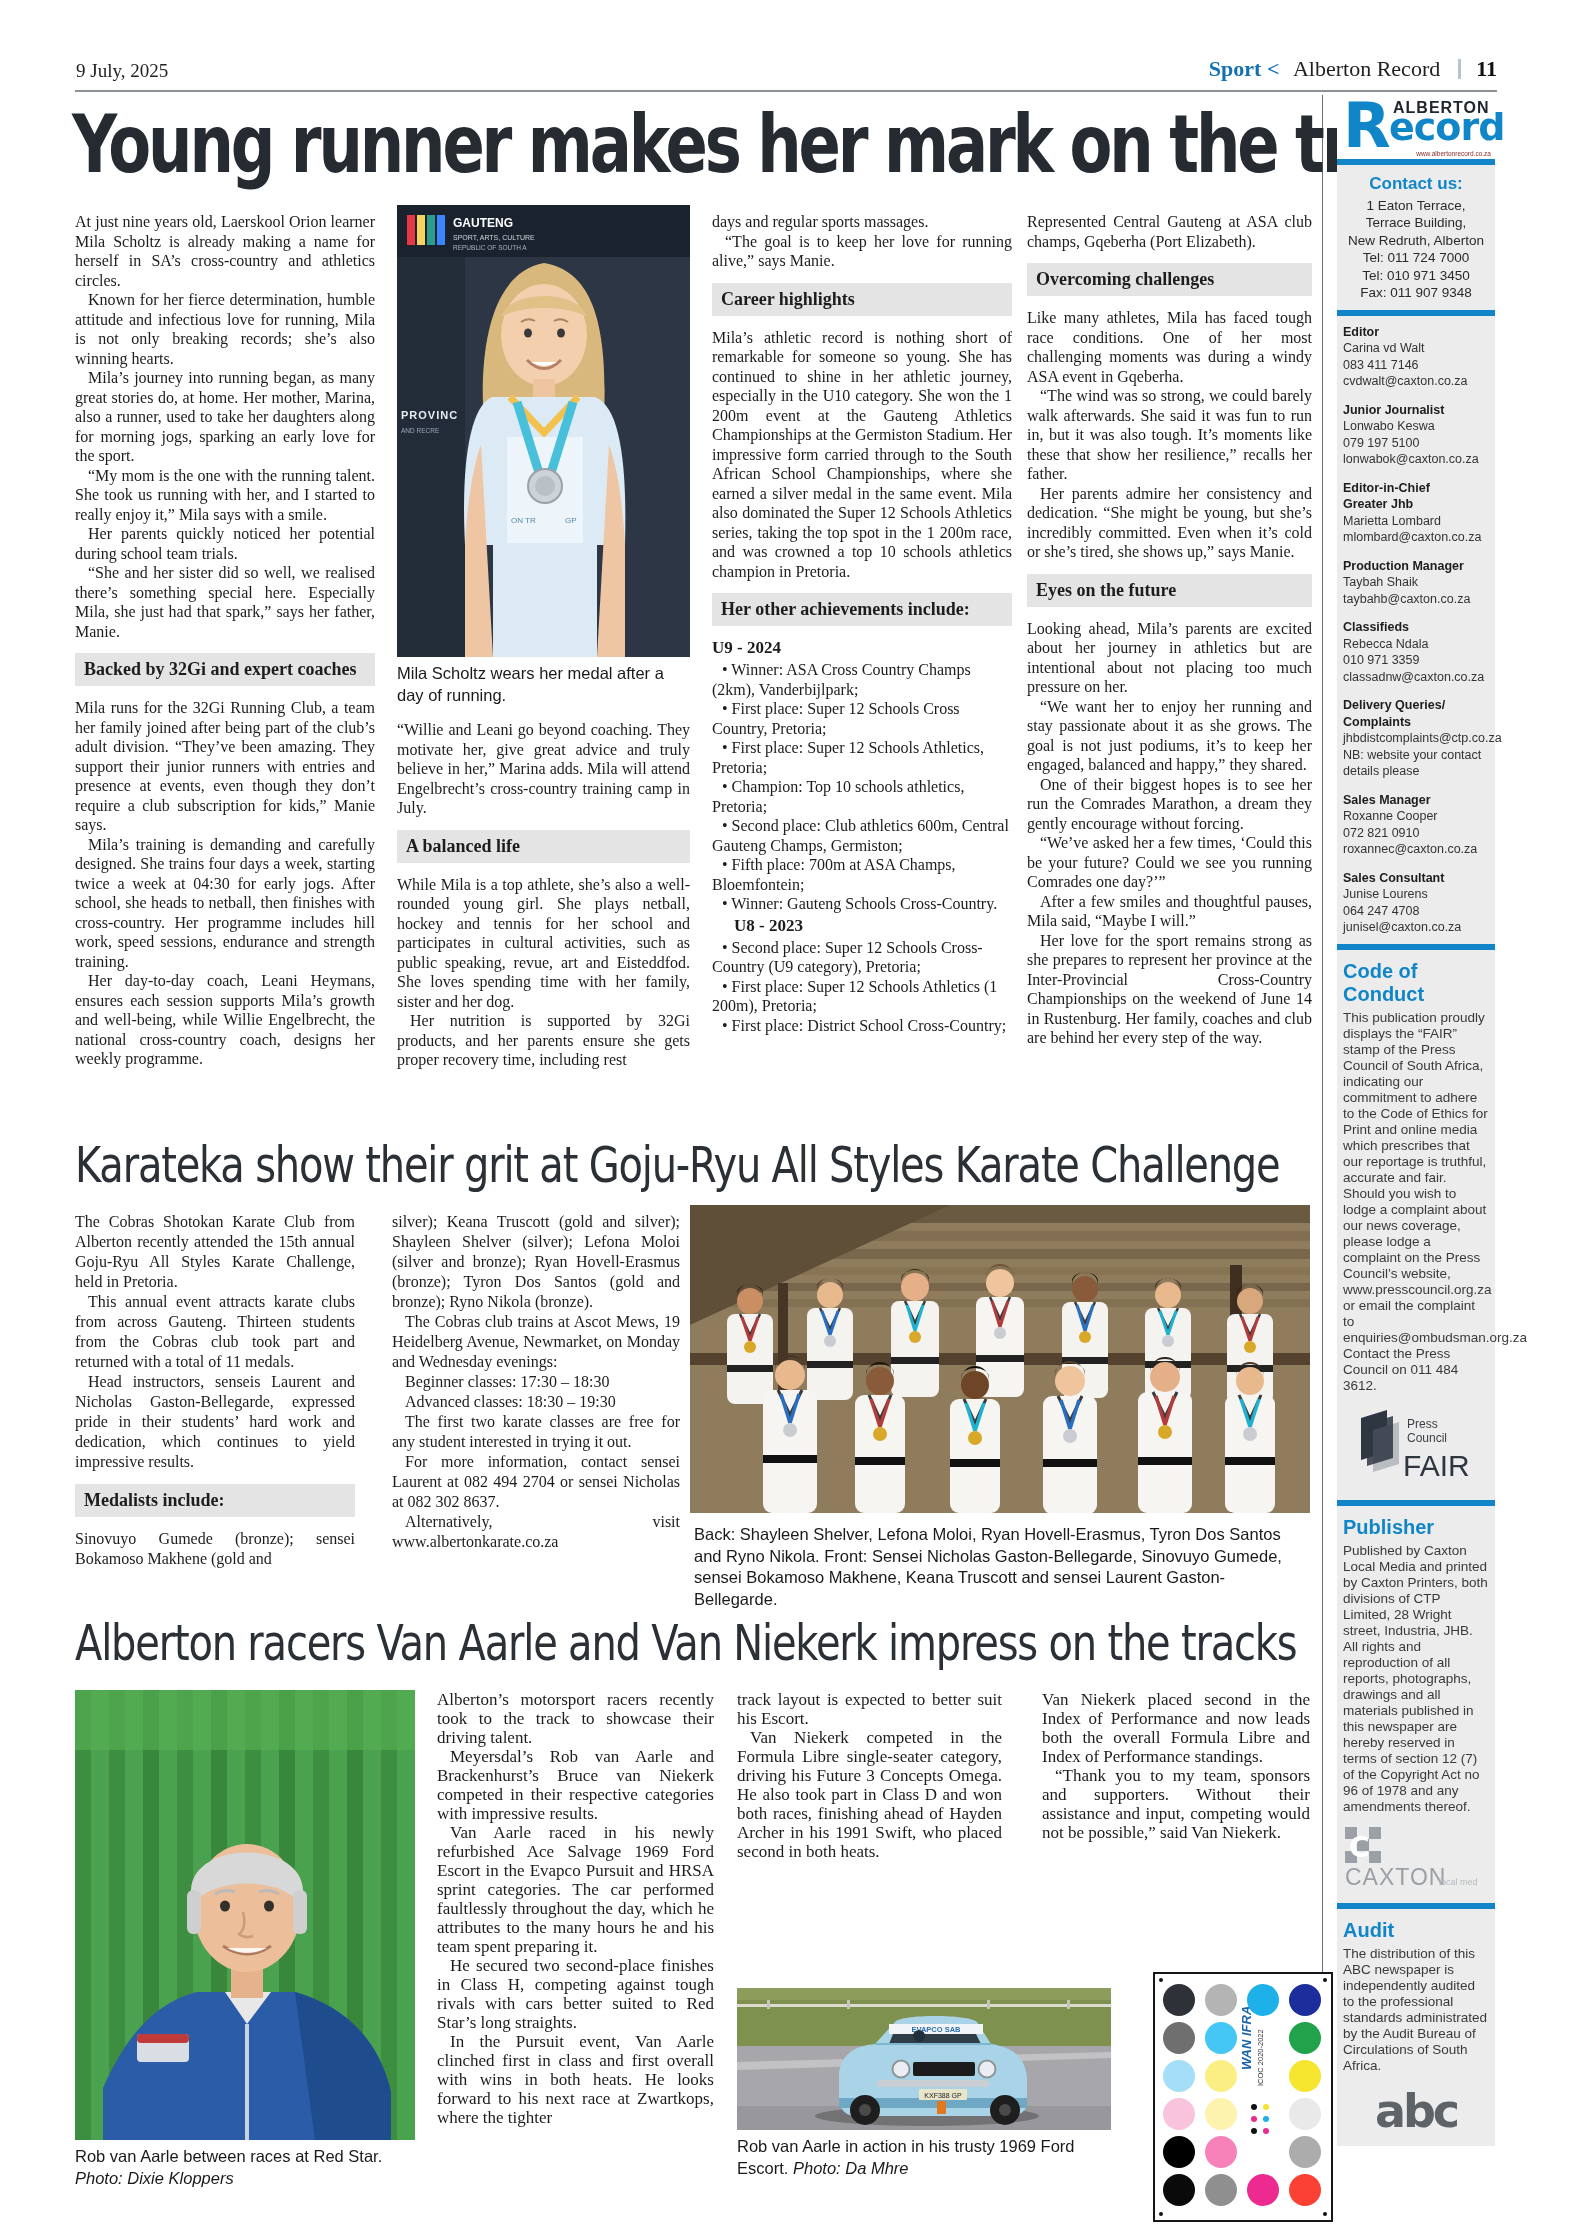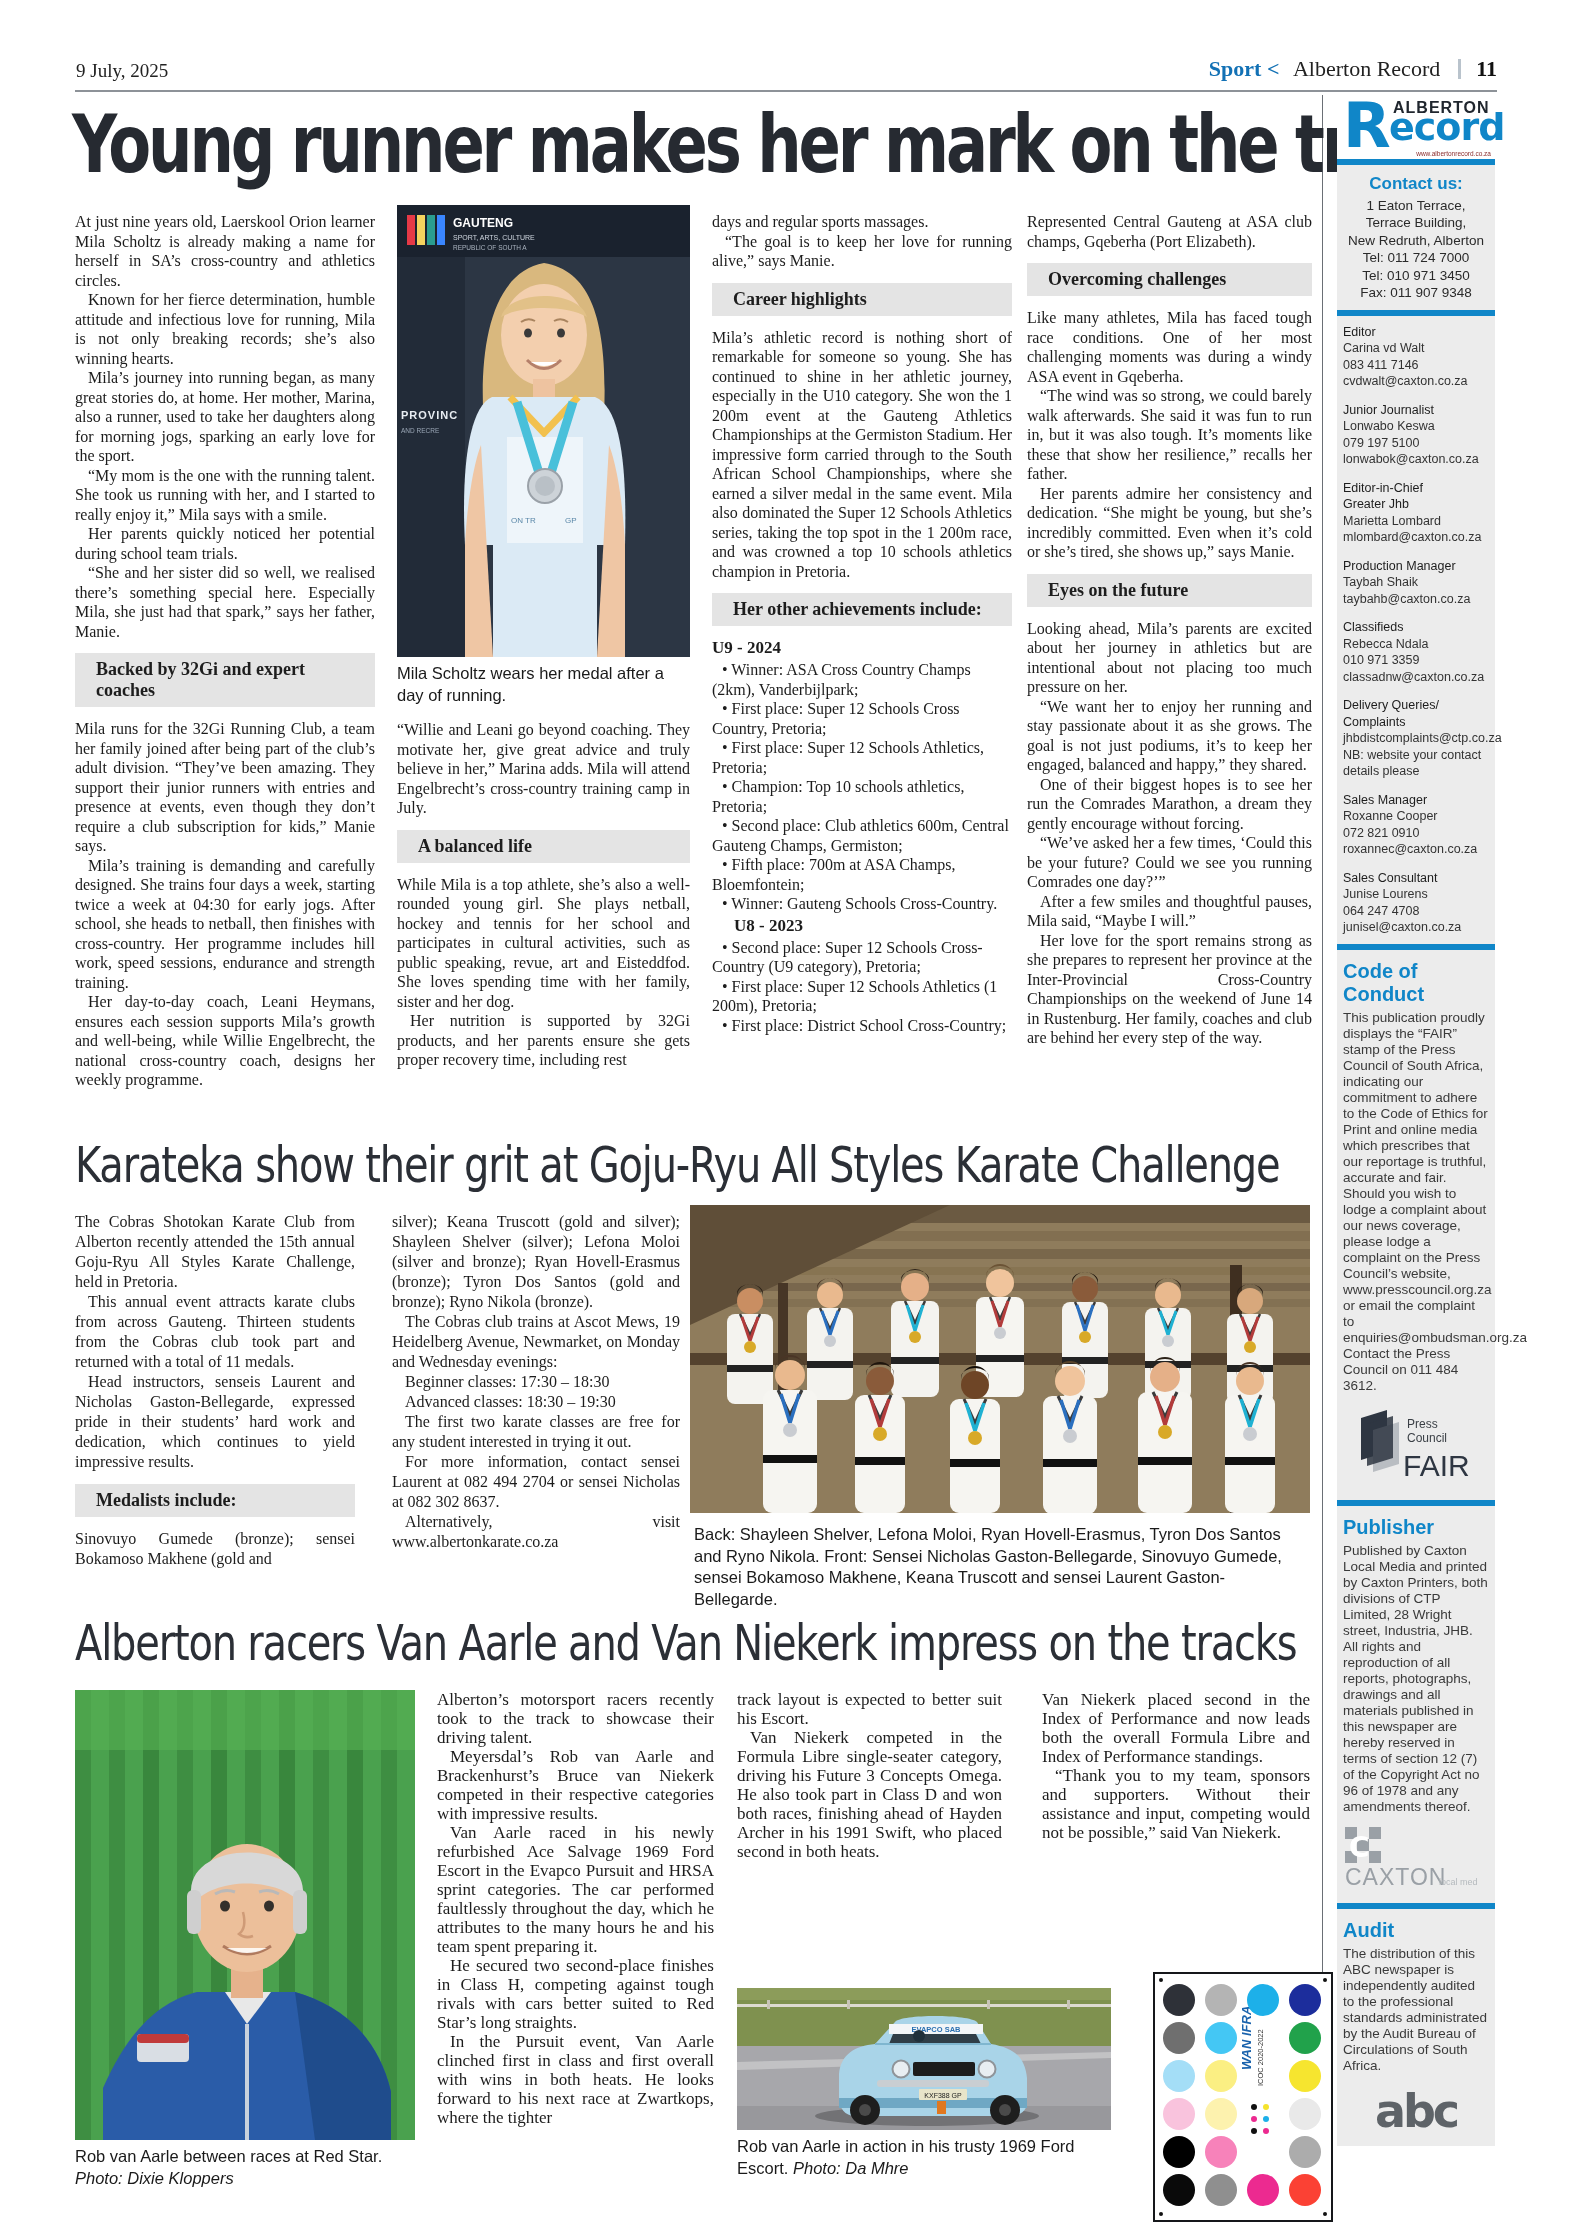--- a/index.html
+++ b/index.html
@@ -22,21 +22,21 @@
      letter-spacing:-1.5px;color:#2b2f36;transform:scaleX(.80);transform-origin:left top;white-space:nowrap;}
   #headline-karate{left:75px;top:1136px;}
   #headline-racing{left:75px;top:1614px;}
   
   .col{position:absolute;overflow:hidden;}
   .plist p{margin:0;font-size:16px;line-height:19.5px;text-align:justify;}
   .plist p + p{text-indent:13px;}
   .k .plist p{font-size:16px;line-height:20px;}
   .r .plist p{font-size:17px;line-height:19px;}
   .alist p{margin:0;font-size:16px;line-height:19.5px;text-indent:10px;}
-  .subhead{background:#e4e4e4;font-weight:bold;font-size:18px;padding:6px 21px;margin:12px 0;color:#1d1d1d;}
+  .subhead{background:#e4e4e4;font-weight:bold;font-size:18px;padding:6px 9px;margin:12px 0;color:#1d1d1d;}
   .ulabel{font-weight:bold;font-size:17px;margin:2px 0;}
   .ulabel.ind{text-indent:22px;}
   
   .photo{position:absolute;overflow:hidden;background:#888;}
   .caption{position:absolute;font-family:"Liberation Sans",sans-serif;font-size:16.5px;
      line-height:21.5px;color:#1a1a1a;}
   .caption .credit{font-style:italic;}
   
   .vrule{position:absolute;left:1322px;top:95px;width:1px;height:2065px;background:#6a6f75;}
   .sidebar{position:absolute;left:1337px;top:95px;width:158px;font-family:"Liberation Sans",sans-serif;}
@@ -48,21 +48,21 @@
      font-family:"DejaVu Sans",sans-serif;}
   .rec-alberton{position:absolute;left:56px;top:4px;color:#20262e;font-weight:bold;font-size:16px;
      letter-spacing:1px;}
   .rec-ecord{position:absolute;left:52px;top:10px;color:#1086c8;font-weight:bold;font-size:38px;
      font-family:"DejaVu Sans",sans-serif;letter-spacing:-1px;}
   .rec-url{position:absolute;right:4px;bottom:2px;color:#8a2c2c;font-size:6.5px;}
   .contact{text-align:center;font-size:13.5px;line-height:17.5px;color:#2a2a2a;}
   .contact .sb-title{font-size:17px;}
   .staff{font-size:12.5px;line-height:16.5px;color:#333;}
   .sb-block{margin-bottom:12px;}
-  .sb-role div{font-weight:normal;color:#1d1d1d;}
+  .sb-role div{font-weight:bold;color:#1d1d1d;}
   .smalltext{font-size:13.5px;line-height:16px;color:#3a3a3a;}
   .fair-wrap,.caxton-wrap,.abc-wrap{margin-top:10px;}
   .abc-text{font-family:"DejaVu Sans",sans-serif;font-weight:bold;font-size:46px;color:#5e6368;
      letter-spacing:-3px;text-align:center;}
   .caxton-name{color:#9aa0a6;font-size:23px;letter-spacing:1px;font-family:"Liberation Sans",sans-serif;}
   
   .chart{position:absolute;left:1153px;top:1972px;width:176px;height:246px;background:#fff;
      border:2px solid #15171a;}
   .chart-dot{position:absolute;width:32px;height:32px;border-radius:50%;}
   .chart-reg{position:absolute;width:4px;height:4px;border-radius:50%;background:#111;}

